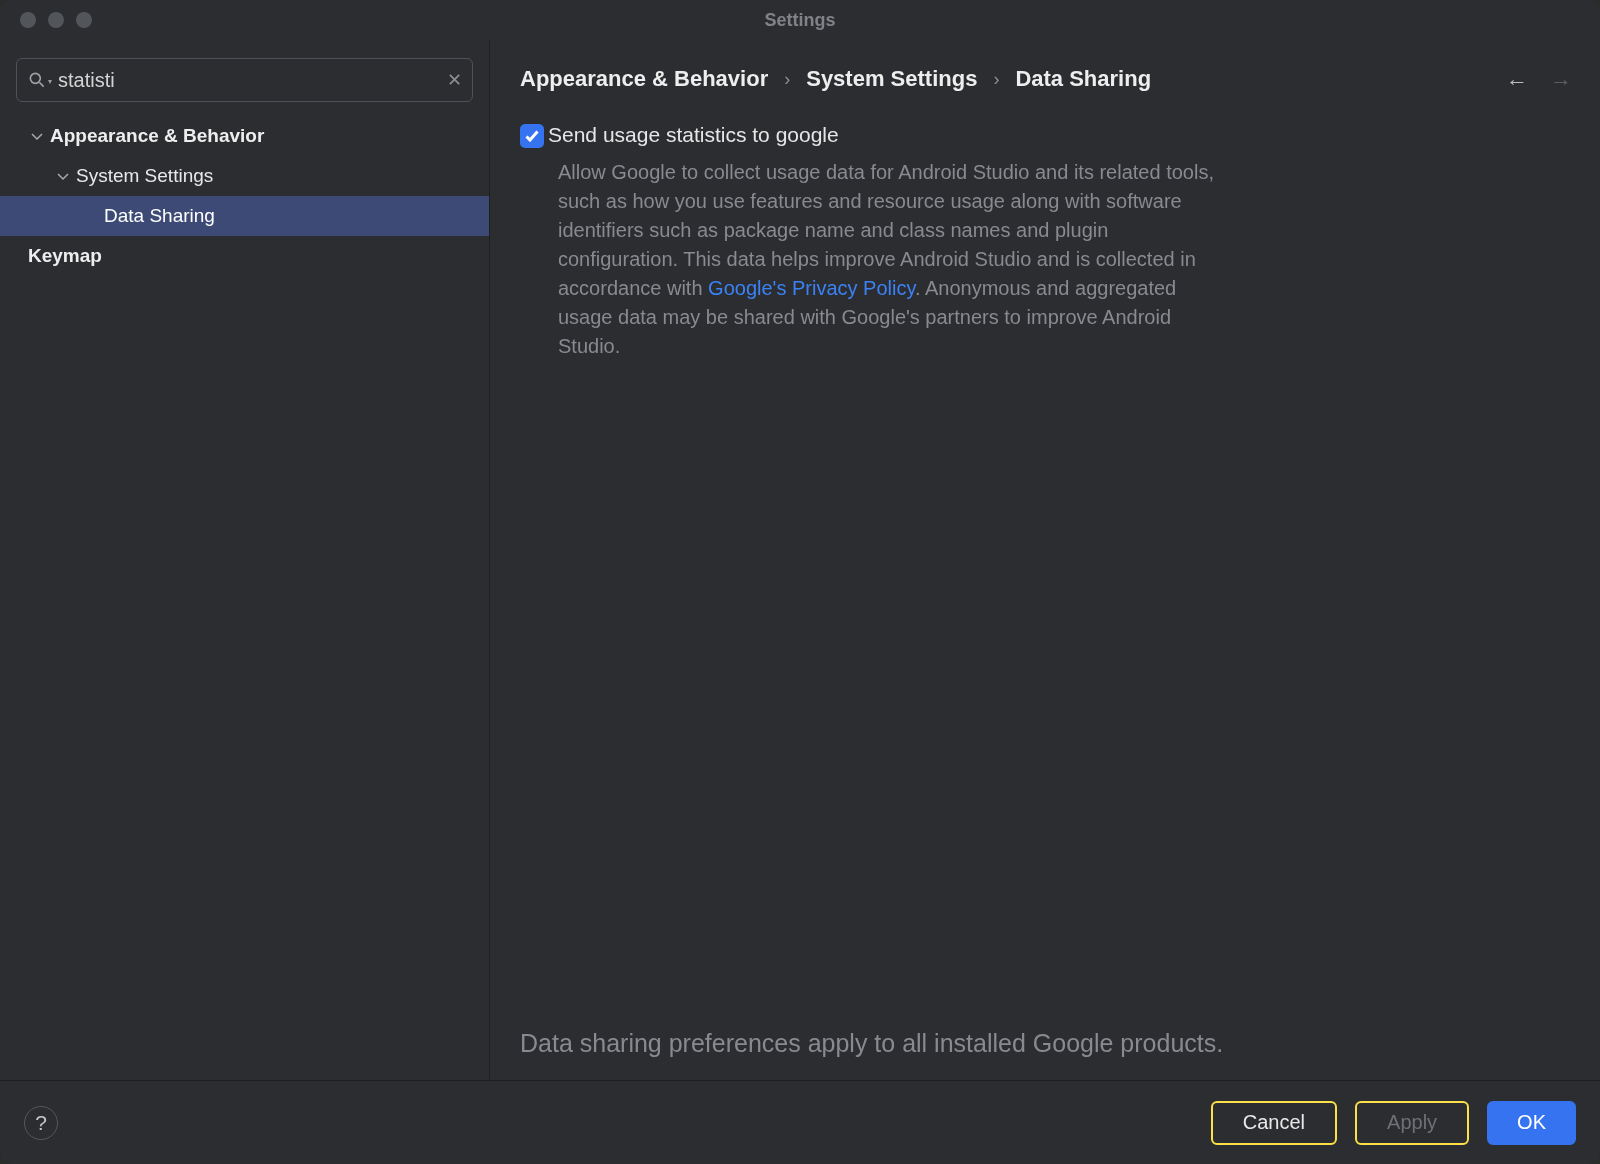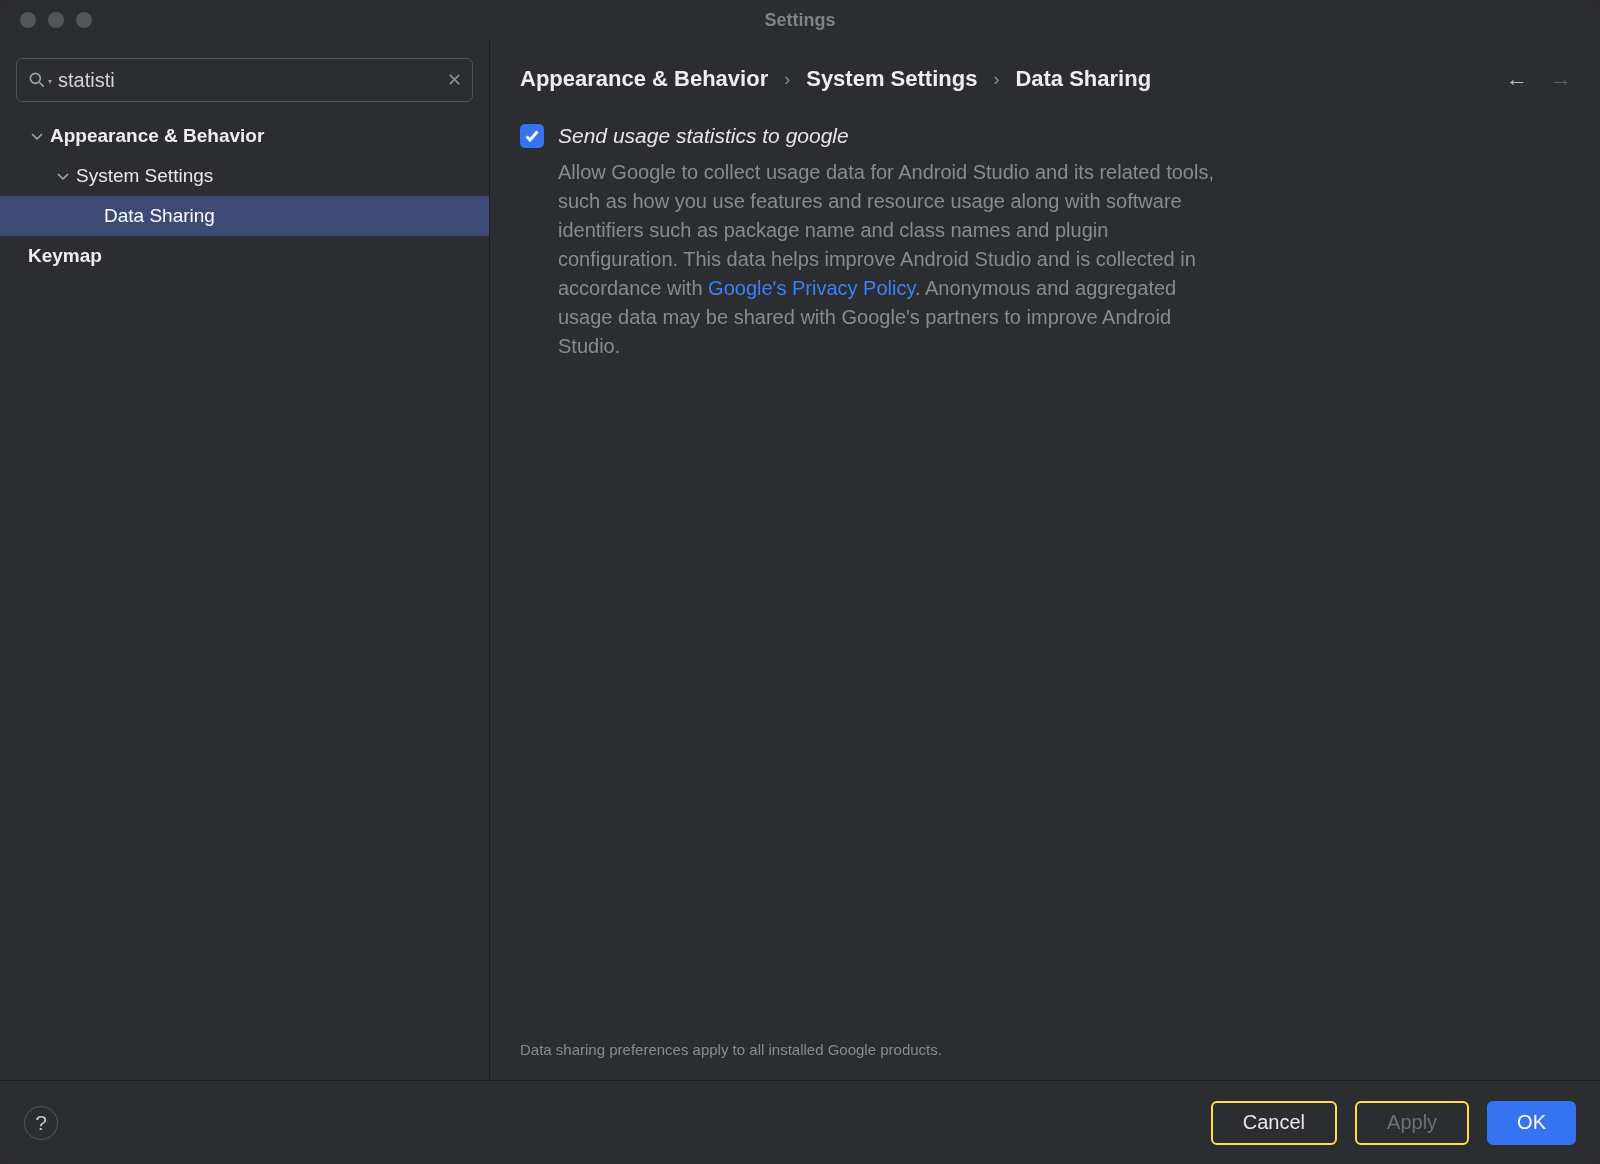--- a/index.html
+++ b/index.html
@@ -169,23 +169,22 @@
     color: #5c5e63;
     cursor: default;
   }
 
   .content {
     flex: 1;
     overflow: auto;
   }
   .setting-row {
     display: flex;
-    align-items: flex-end;
-    gap: 14px;
-    font-style: italic;
+    align-items: center;
+    gap: 4px;
   }
   .checkbox {
     width: 24px; height: 24px;
     border-radius: 5px;
     background: #3573f0;
     display: flex;
     align-items: center;
     justify-content: center;
     flex-shrink: 0;
     margin-top: 2px;
@@ -203,21 +202,21 @@
     font-size: 20px;
     line-height: 1.45;
   }
   .setting-desc a {
     color: #3b82f6;
     text-decoration: none;
   }
 
   .footer-note {
     color: #888a90;
-    font-size: 15px;
+    font-size: 25px;
     padding: 8px 0 12px 0;
   }
 
   
   .buttonbar {
     height: 84px;
     border-top: 1px solid #1e1f22;
     display: flex;
     align-items: center;
     padding: 0 24px;

